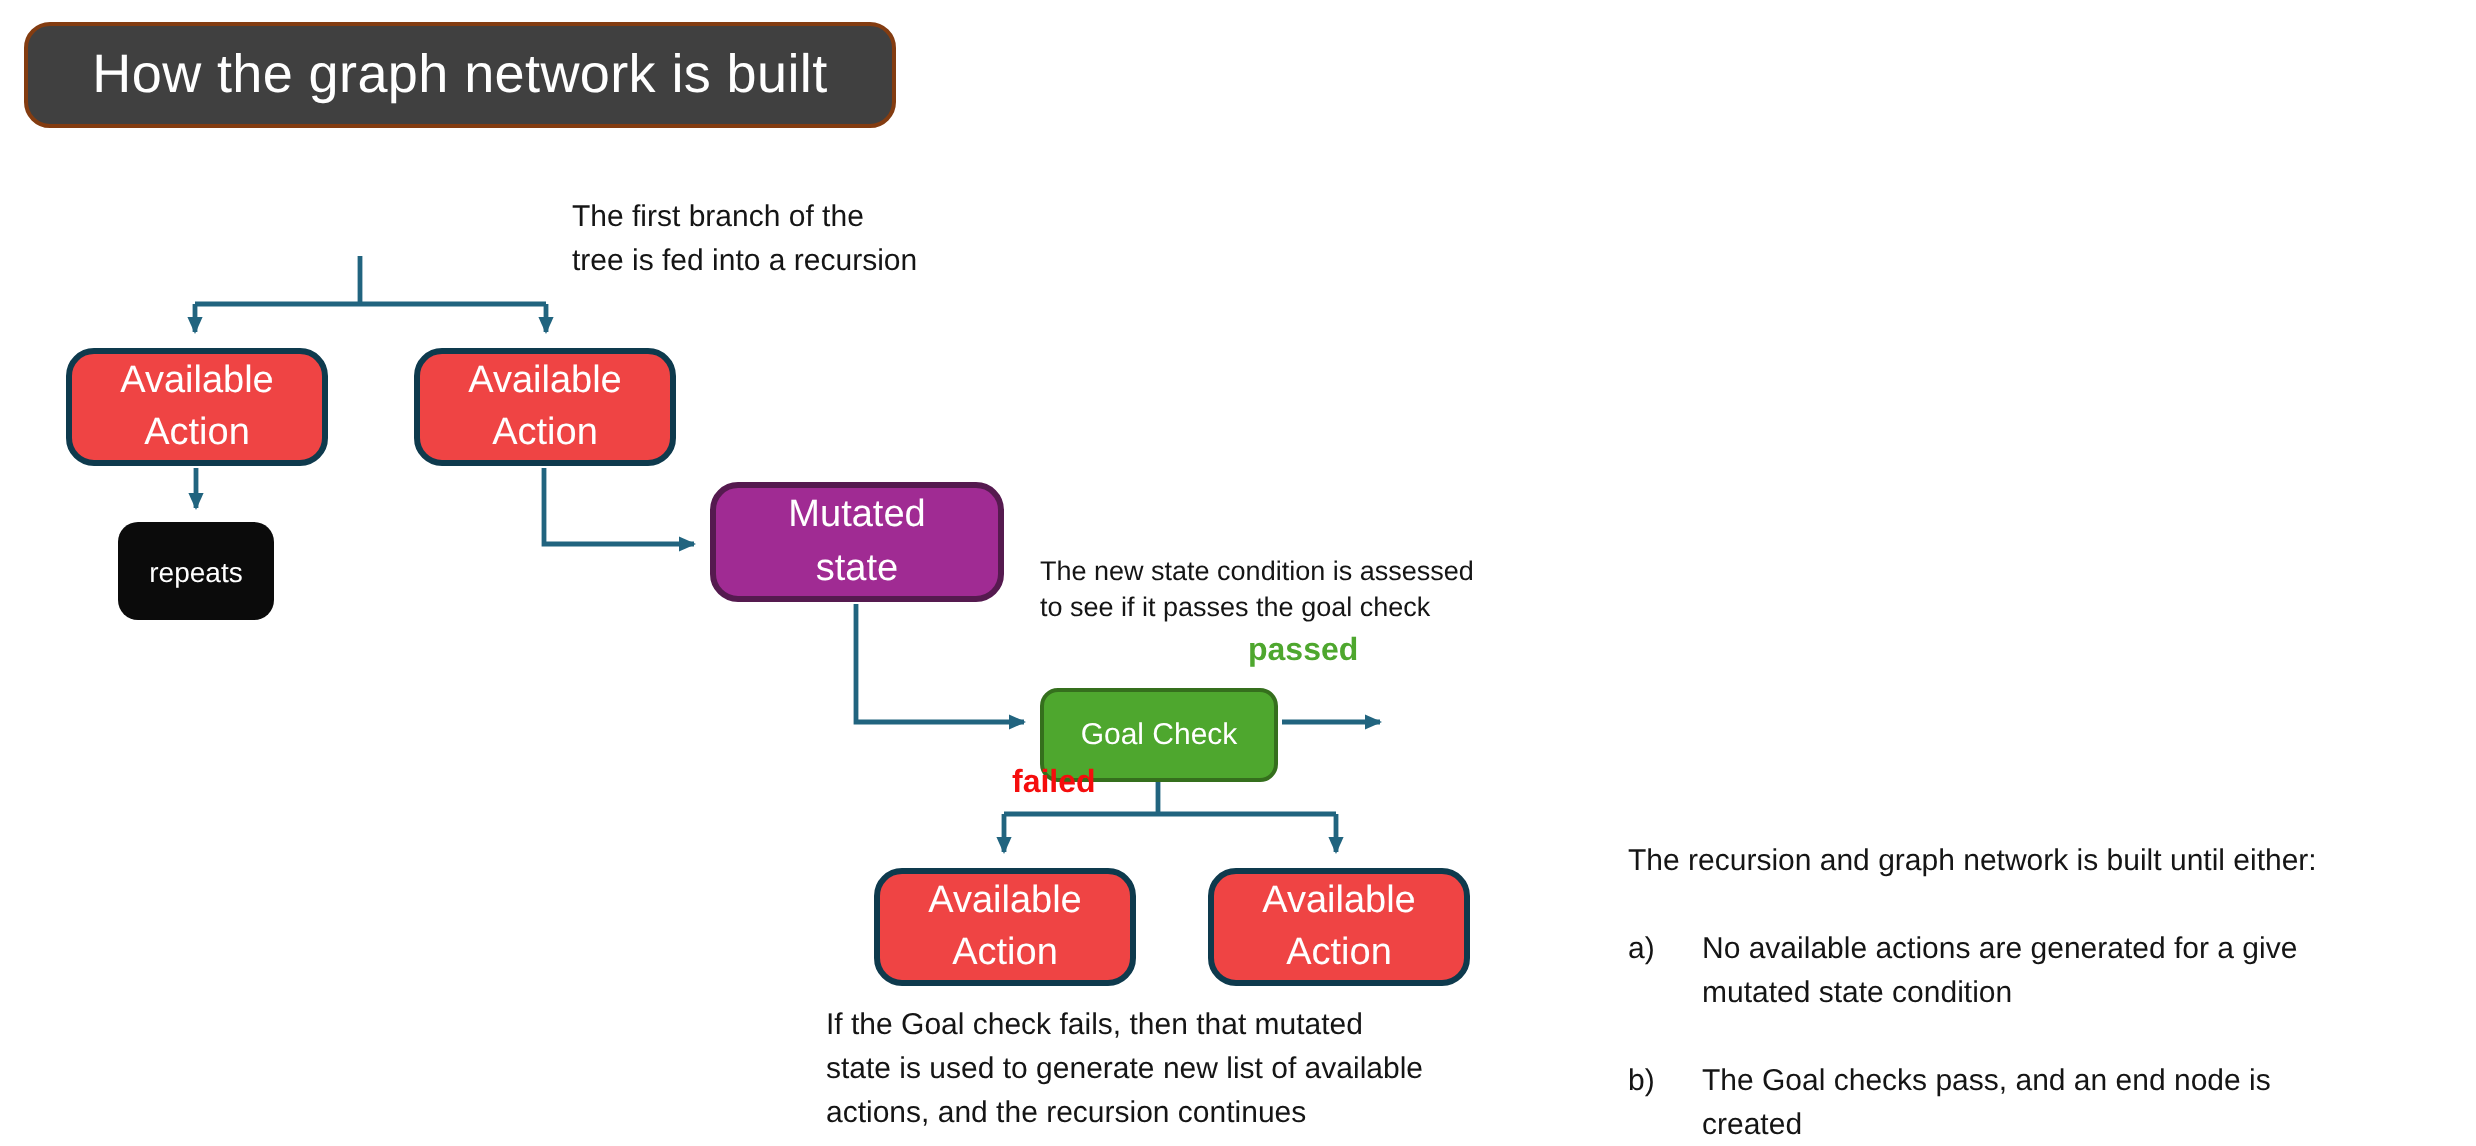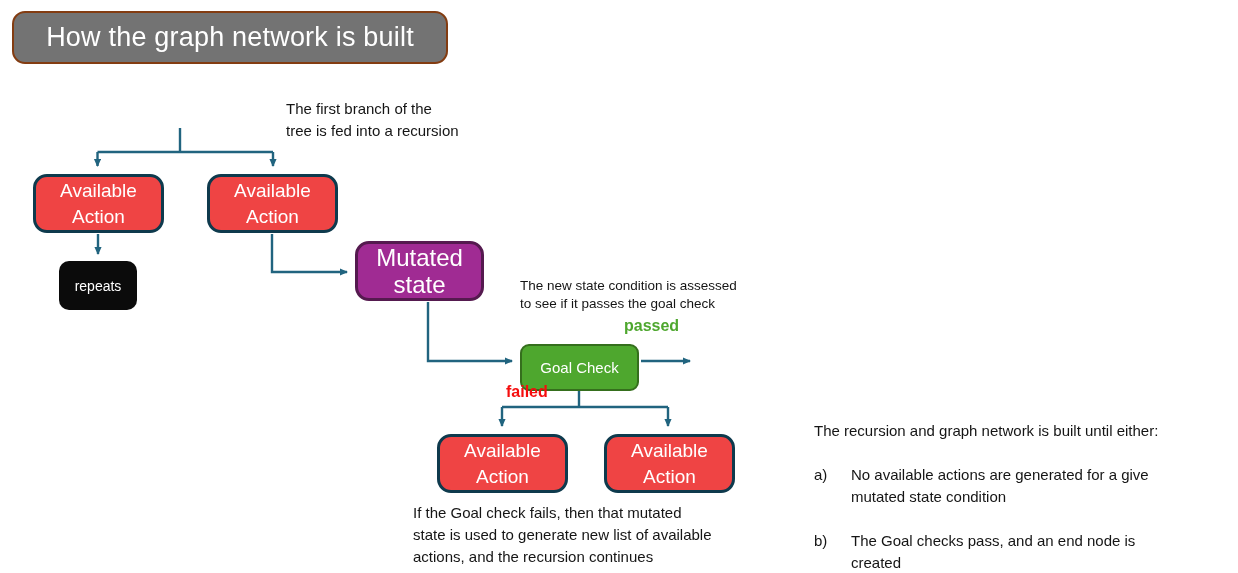--- a/index.html
+++ b/index.html
@@ -7,21 +7,21 @@
     position:relative;width:1238px;height:573px;background:#ffffff;overflow:hidden;
     font-family:"Liberation Sans",sans-serif;
   }
   .connectors{position:absolute;left:0;top:0;width:1238px;height:573px;}
   .node{
     position:absolute;display:flex;align-items:center;justify-content:center;
     text-align:center;color:#ffffff;white-space:pre-line;box-sizing:border-box;
   }
   .banner{
     position:absolute;left:12px;top:11px;width:436px;height:53px;
-    background:#737373;border:2px solid #833C11;border-radius:13px;
+    background:#404040;border:2px solid #833C11;border-radius:13px;
     color:#ffffff;font-size:27px;display:flex;align-items:center;justify-content:center;
     box-sizing:border-box;letter-spacing:.2px;
   }
   .black{background:#0b0b0b;border-radius:10px;}
   .teal{background:#ef4444;border:3px solid #0E3A4D;border-radius:14px;line-height:26px;}
   .purple{background:#A02B93;border:3px solid #551A4F;border-radius:14px;line-height:27px;}
   .green{background:#4EA72E;border:2.5px solid #356F1D;border-radius:9px;}
   .note{position:absolute;color:#151515;white-space:pre-line;}
   .edge-label{position:absolute;font-weight:bold;font-size:16px;}
   .lbl-passed{left:624px;top:317px;color:#4EA72E;}
@@ -65,21 +65,21 @@
 
   <div class="node teal" style="left:33px;top:174px;width:131px;height:59px;font-size:19px;">Available
 Action</div>
 
   <div class="node teal" style="left:207px;top:174px;width:131px;height:59px;font-size:19px;">Available
 Action</div>
 
 
   <div class="node black" style="left:59px;top:261px;width:78px;height:49px;font-size:14px;">repeats</div>
 
-  <div class="node purple" style="left:355px;top:241px;width:129px;height:60px;font-size:24px;">Mutated
+  <div class="node purple" style="left:355px;top:241px;width:147px;height:60px;font-size:19px;">Mutated
 state</div>
 
   <div class="note" style="left:520px;top:277px;font-size:13.5px;line-height:18px;">The new state condition is assessed
 to see if it passes the goal check</div>
 
   <span class="edge-label lbl-passed">passed</span>
 
   <div class="node green" style="left:520px;top:344px;width:119px;height:47px;font-size:15px;">Goal Check</div>
 
 

